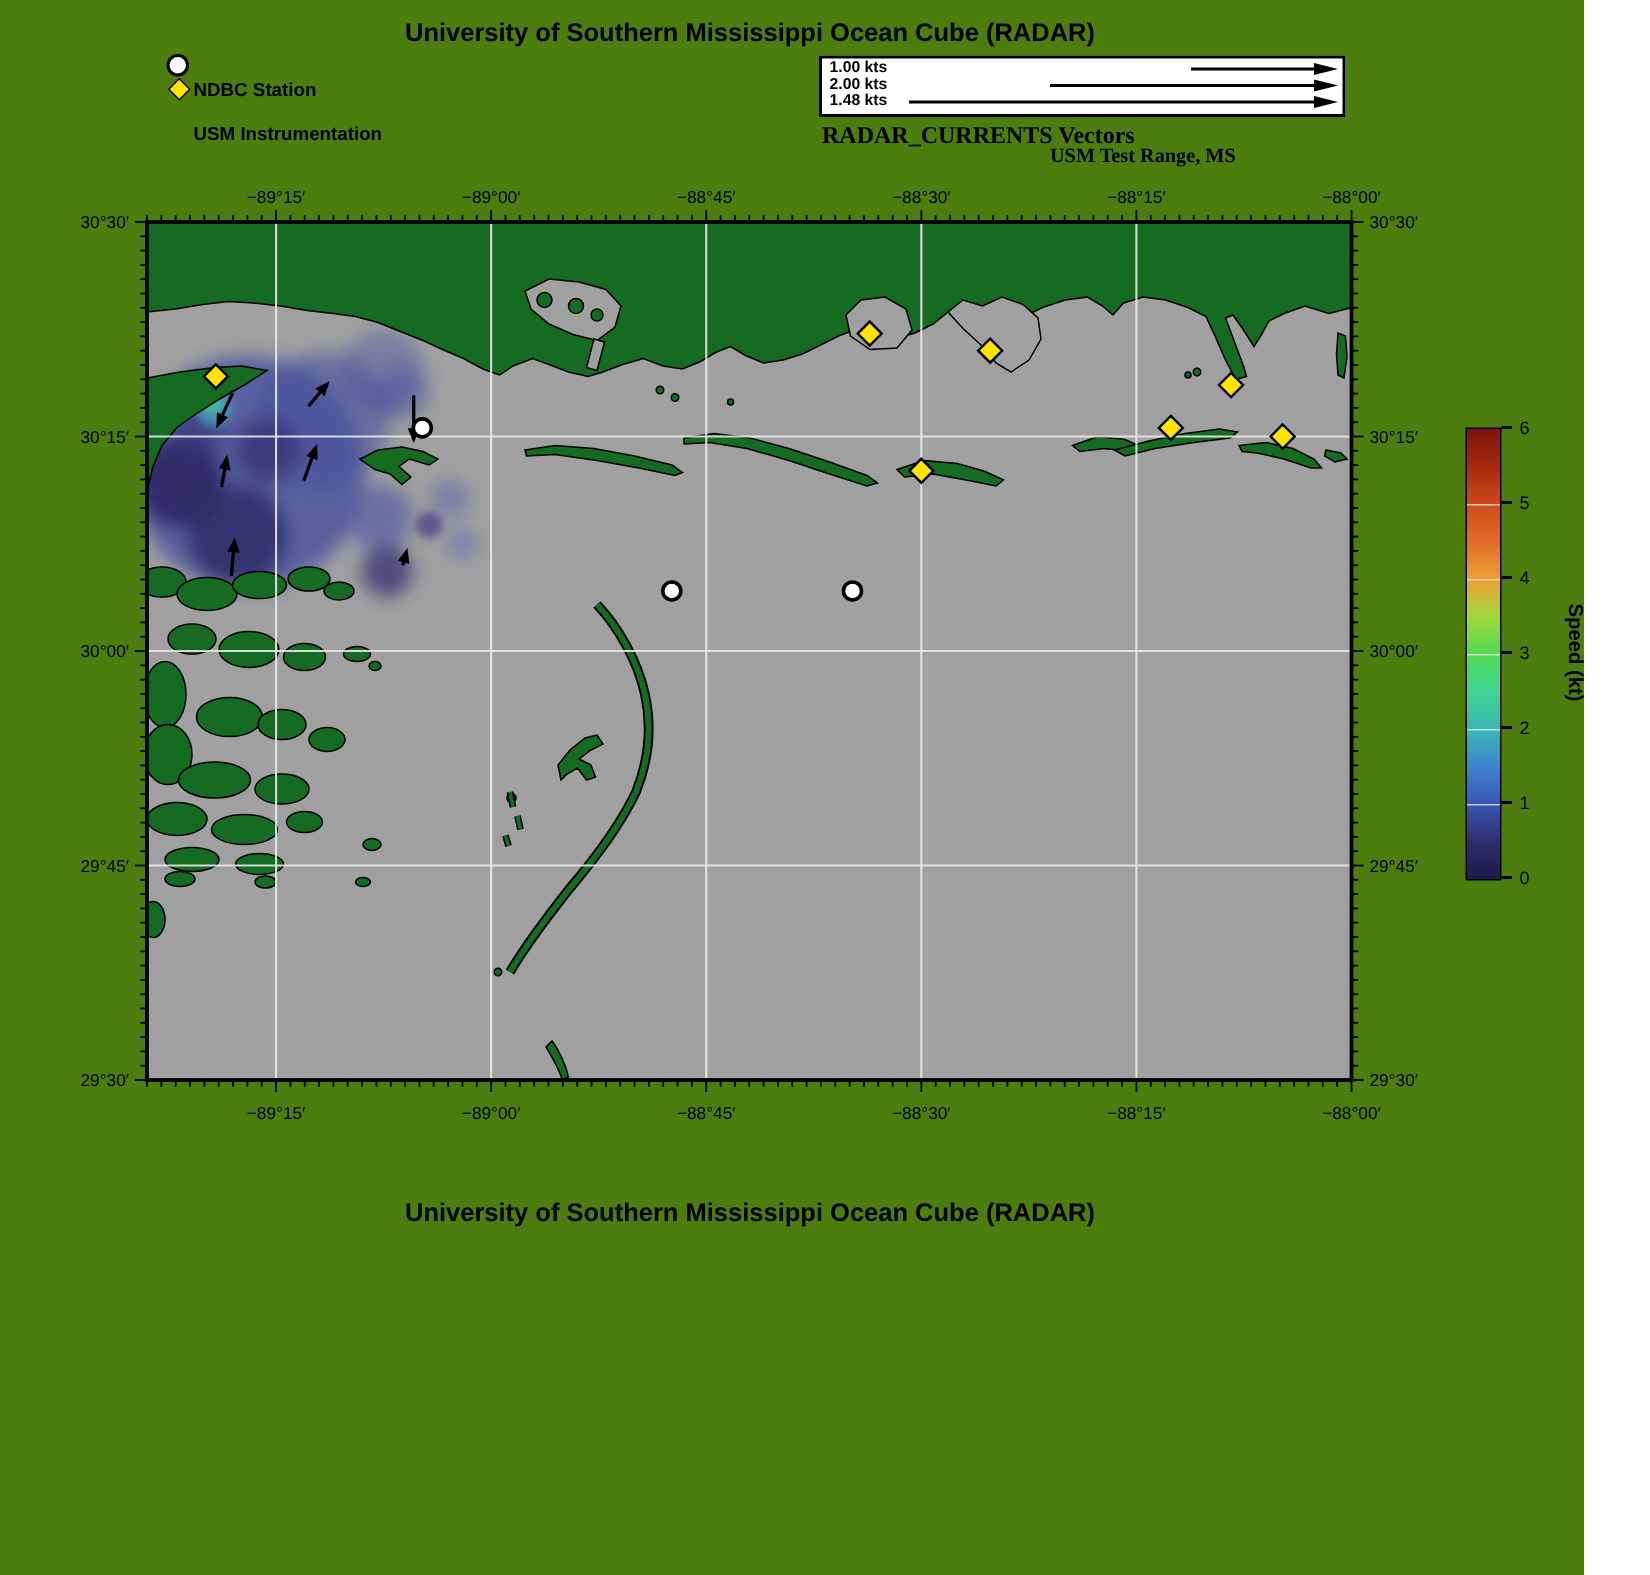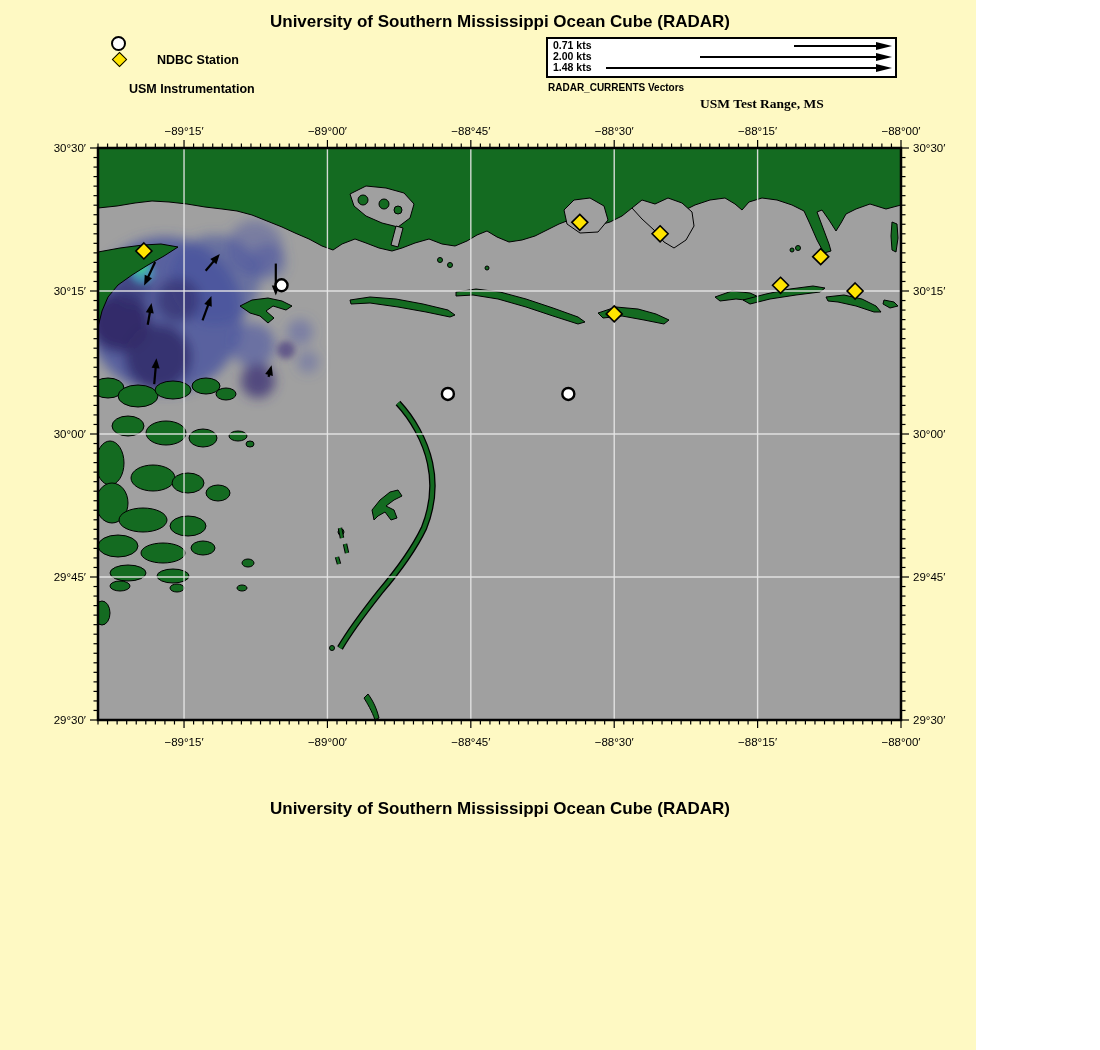--- a/index.html
+++ b/index.html
@@ -1,52 +1,52 @@
 <!DOCTYPE html>
 <html><head>
 <meta charset="utf-8">
 <style>
   html,body{margin:0;padding:0;background:#ffffff;}
-  .page{position:relative;width:976px;height:1050px;background:#fef9c3;overflow:hidden;
+  .page{position:relative;width:1056px;height:1050px;background:#4d7c0f;overflow:hidden;
         font-family:"Liberation Sans",sans-serif;color:#000;}
   .abs{position:absolute;}
   .title{left:0;width:1000px;text-align:center;font-weight:bold;font-size:17px;}
   .legend-label{font-weight:bold;font-size:12.5px;line-height:14px;}
   .circle-marker{width:11px;height:11px;border:2px solid #000;border-radius:50%;background:#fff;}
   .diamond-marker{width:9px;height:9px;border:1.5px solid #000;transform:rotate(45deg);}
   .vecbox{border:2px solid #000;background:#fff;}
   .vec-row-label{position:absolute;left:5px;font-weight:bold;font-size:10.5px;line-height:11px;}
   .vec-line{position:absolute;height:1.6px;background:#000;}
   .vec-head{position:absolute;width:0;height:0;border-left:16px solid #000;
             border-top:4.5px solid transparent;border-bottom:4.5px solid transparent;}
-  .veccaption{font-weight:bold;font-size:10px;}
+  .veccaption{font-weight:bold;font-size:16px;font-family:Liberation Serif, serif;}
   .subtitle{left:0;width:1004px;text-align:center;font-family:"Liberation Serif",serif;
             font-weight:bold;font-size:16.5px;}
   .rangelabel{font-family:"Liberation Serif",serif;font-weight:bold;font-size:13.5px;
               width:198px;text-align:left;}
   .cbar{border:1.5px solid #000;}
   .cbar-sep{position:absolute;left:0;width:100%;height:1px;background:rgba(225,225,225,0.85);}
   .cbar-tick{background:#000;height:1.5px;width:7px;}
   .cbar-lab{font-size:12px;line-height:14px;}
   .cbar-title{font-weight:bold;font-size:13.5px;text-align:center;transform:rotate(90deg);}
 </style>
 </head>
 <body>
 
 <div class="page">
 
   <div class="abs title" style="top:12px;">University of Southern Mississippi Ocean Cube (RADAR)</div>
 
   <div class="abs circle-marker" style="left:111px;top:36px;"></div>
   <div class="abs legend-label" style="left:129px;top:37px;margin-top:45px;">USM Instrumentation</div>
   <div class="abs diamond-marker" style="left:114px;top:54px;background:#ffe400;"></div>
-  <div class="abs legend-label" style="left:129px;top:53px;margin-left:28px;">NDBC Station</div>
+  <div class="abs legend-label" style="left:129px;top:53px;">NDBC Station</div>
 
   <div class="abs vecbox" style="left:546px;top:37px;width:347px;height:37px;" id="vecbox">
-      <div class="vec-row-label" style="top: 1px;">0.71 kts</div>
+      <div class="vec-row-label" style="top: 1px;">1.00 kts</div>
       <div class="vec-line" style="top: 6.2px; left: 246px; width: 84px;"></div>
       <div class="vec-head" style="top: 2.5px; left: 328px;"></div>
       <div class="vec-row-label" style="top: 12px; text-align: right;">2.00 kts</div>
       <div class="vec-line" style="top: 17.2px; left: 152px; width: 178px;"></div>
       <div class="vec-head" style="top: 13.5px; left: 328px;"></div>
       <div class="vec-row-label" style="top: 23px;">1.48 kts</div>
       <div class="vec-line" style="top: 28.2px; left: 58px; width: 272px;"></div>
       <div class="vec-head" style="top: 24.5px; left: 328px;"></div>
     </div>
   <div class="abs veccaption" style="left:548px;top:82px;">RADAR_CURRENTS Vectors</div>

